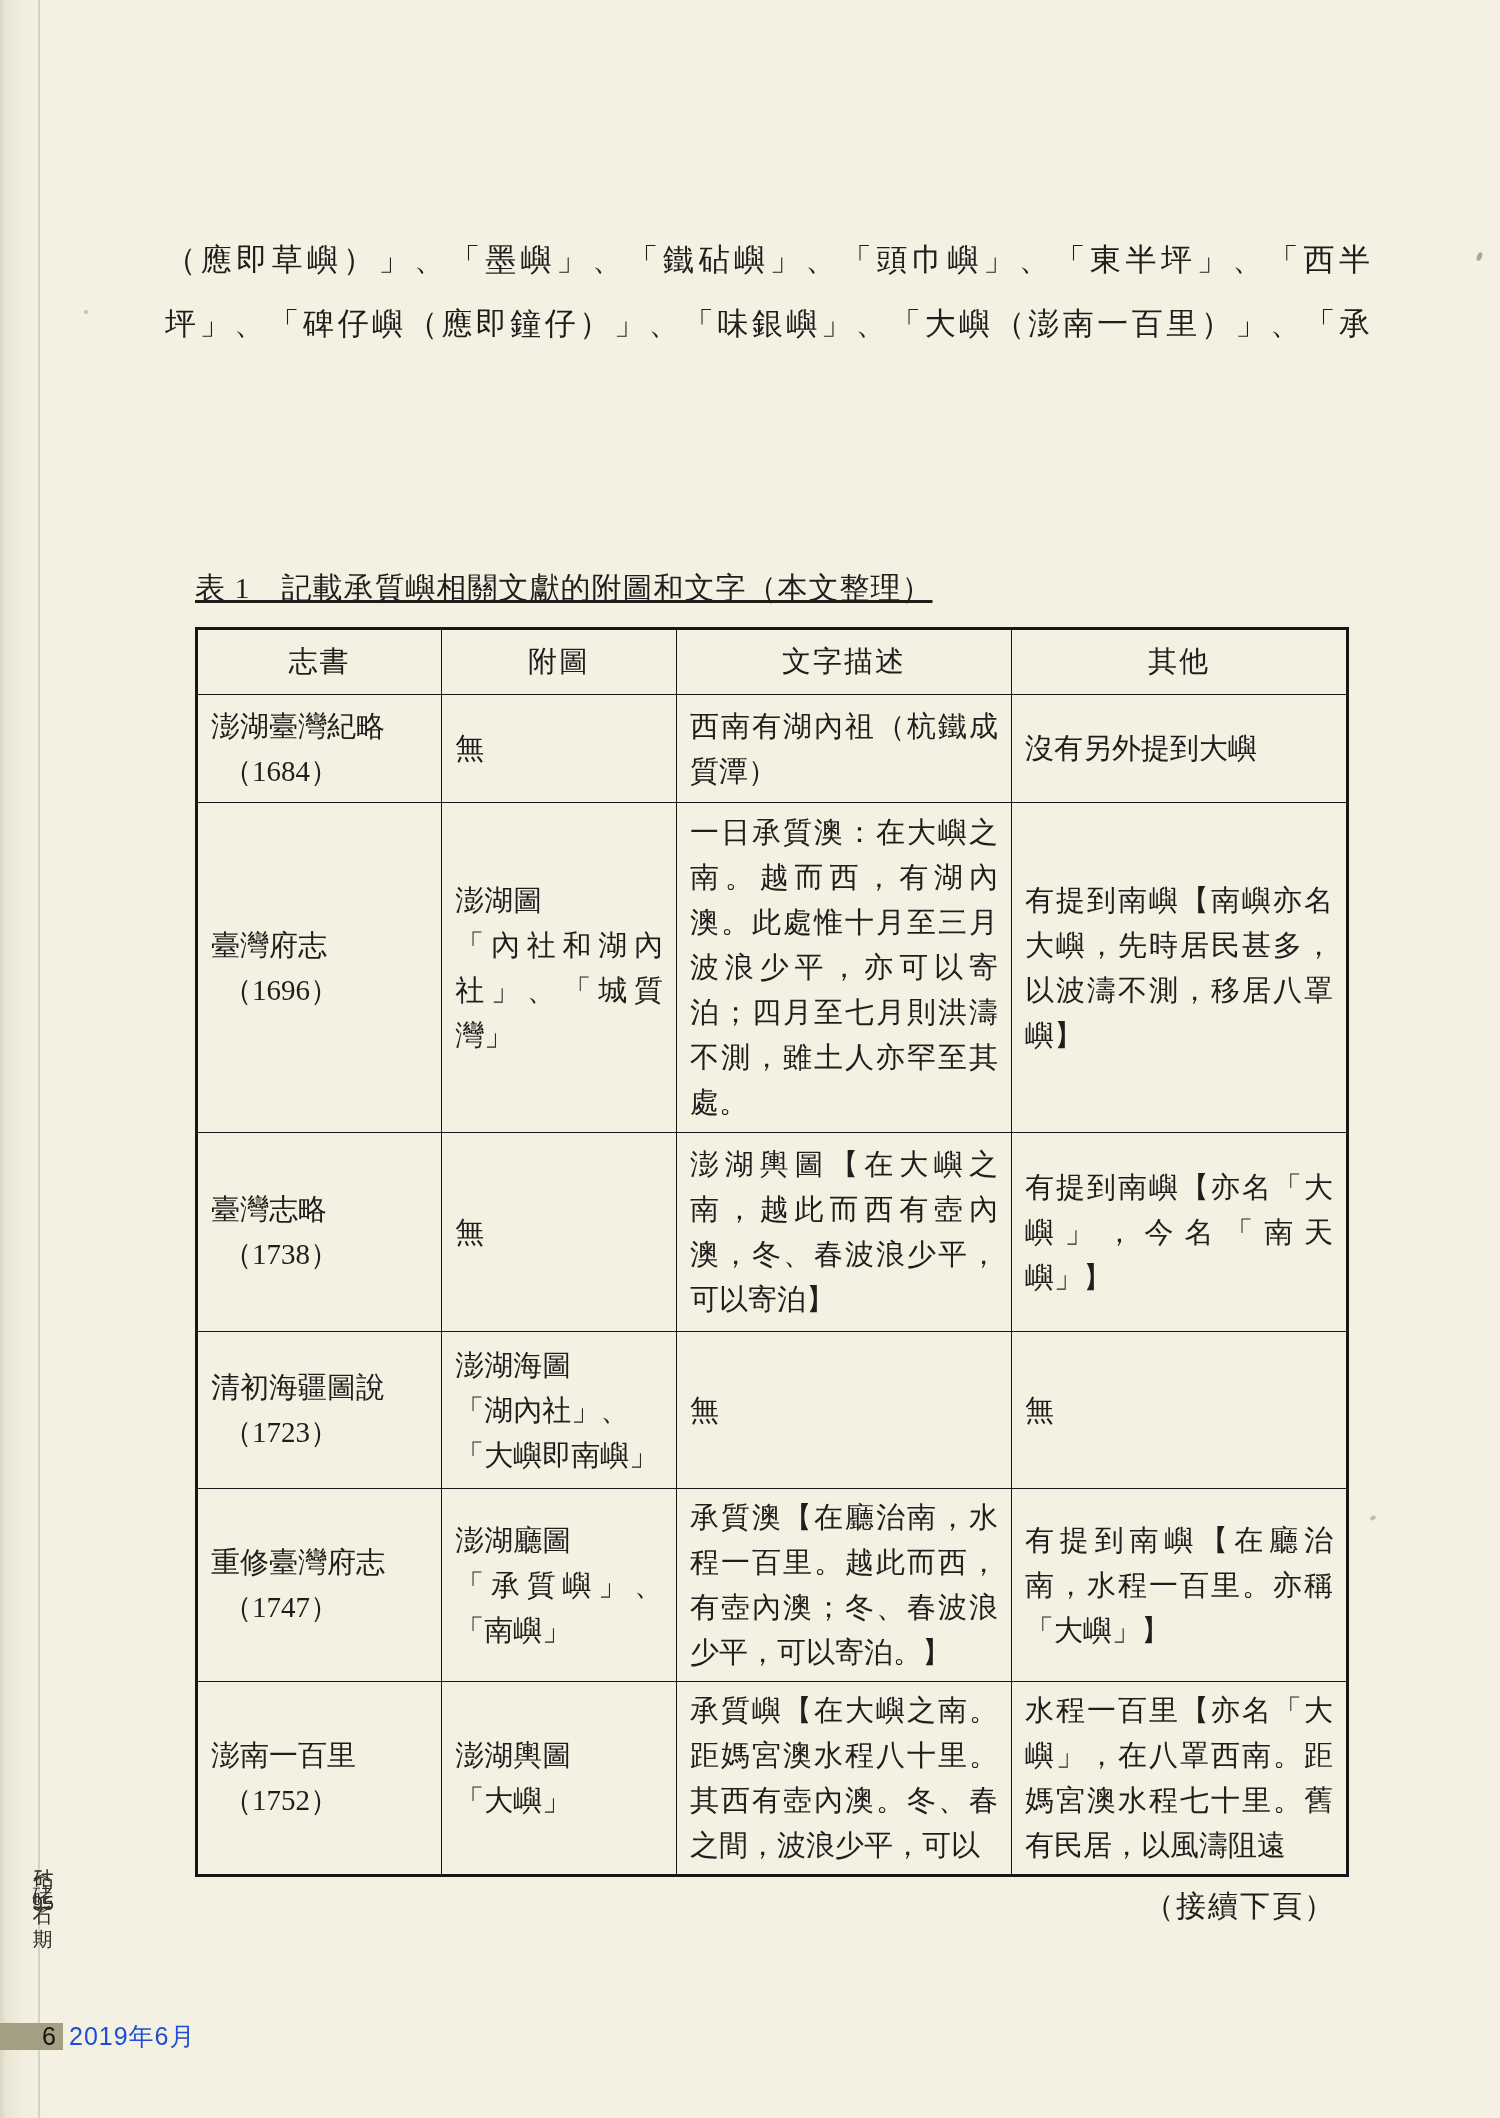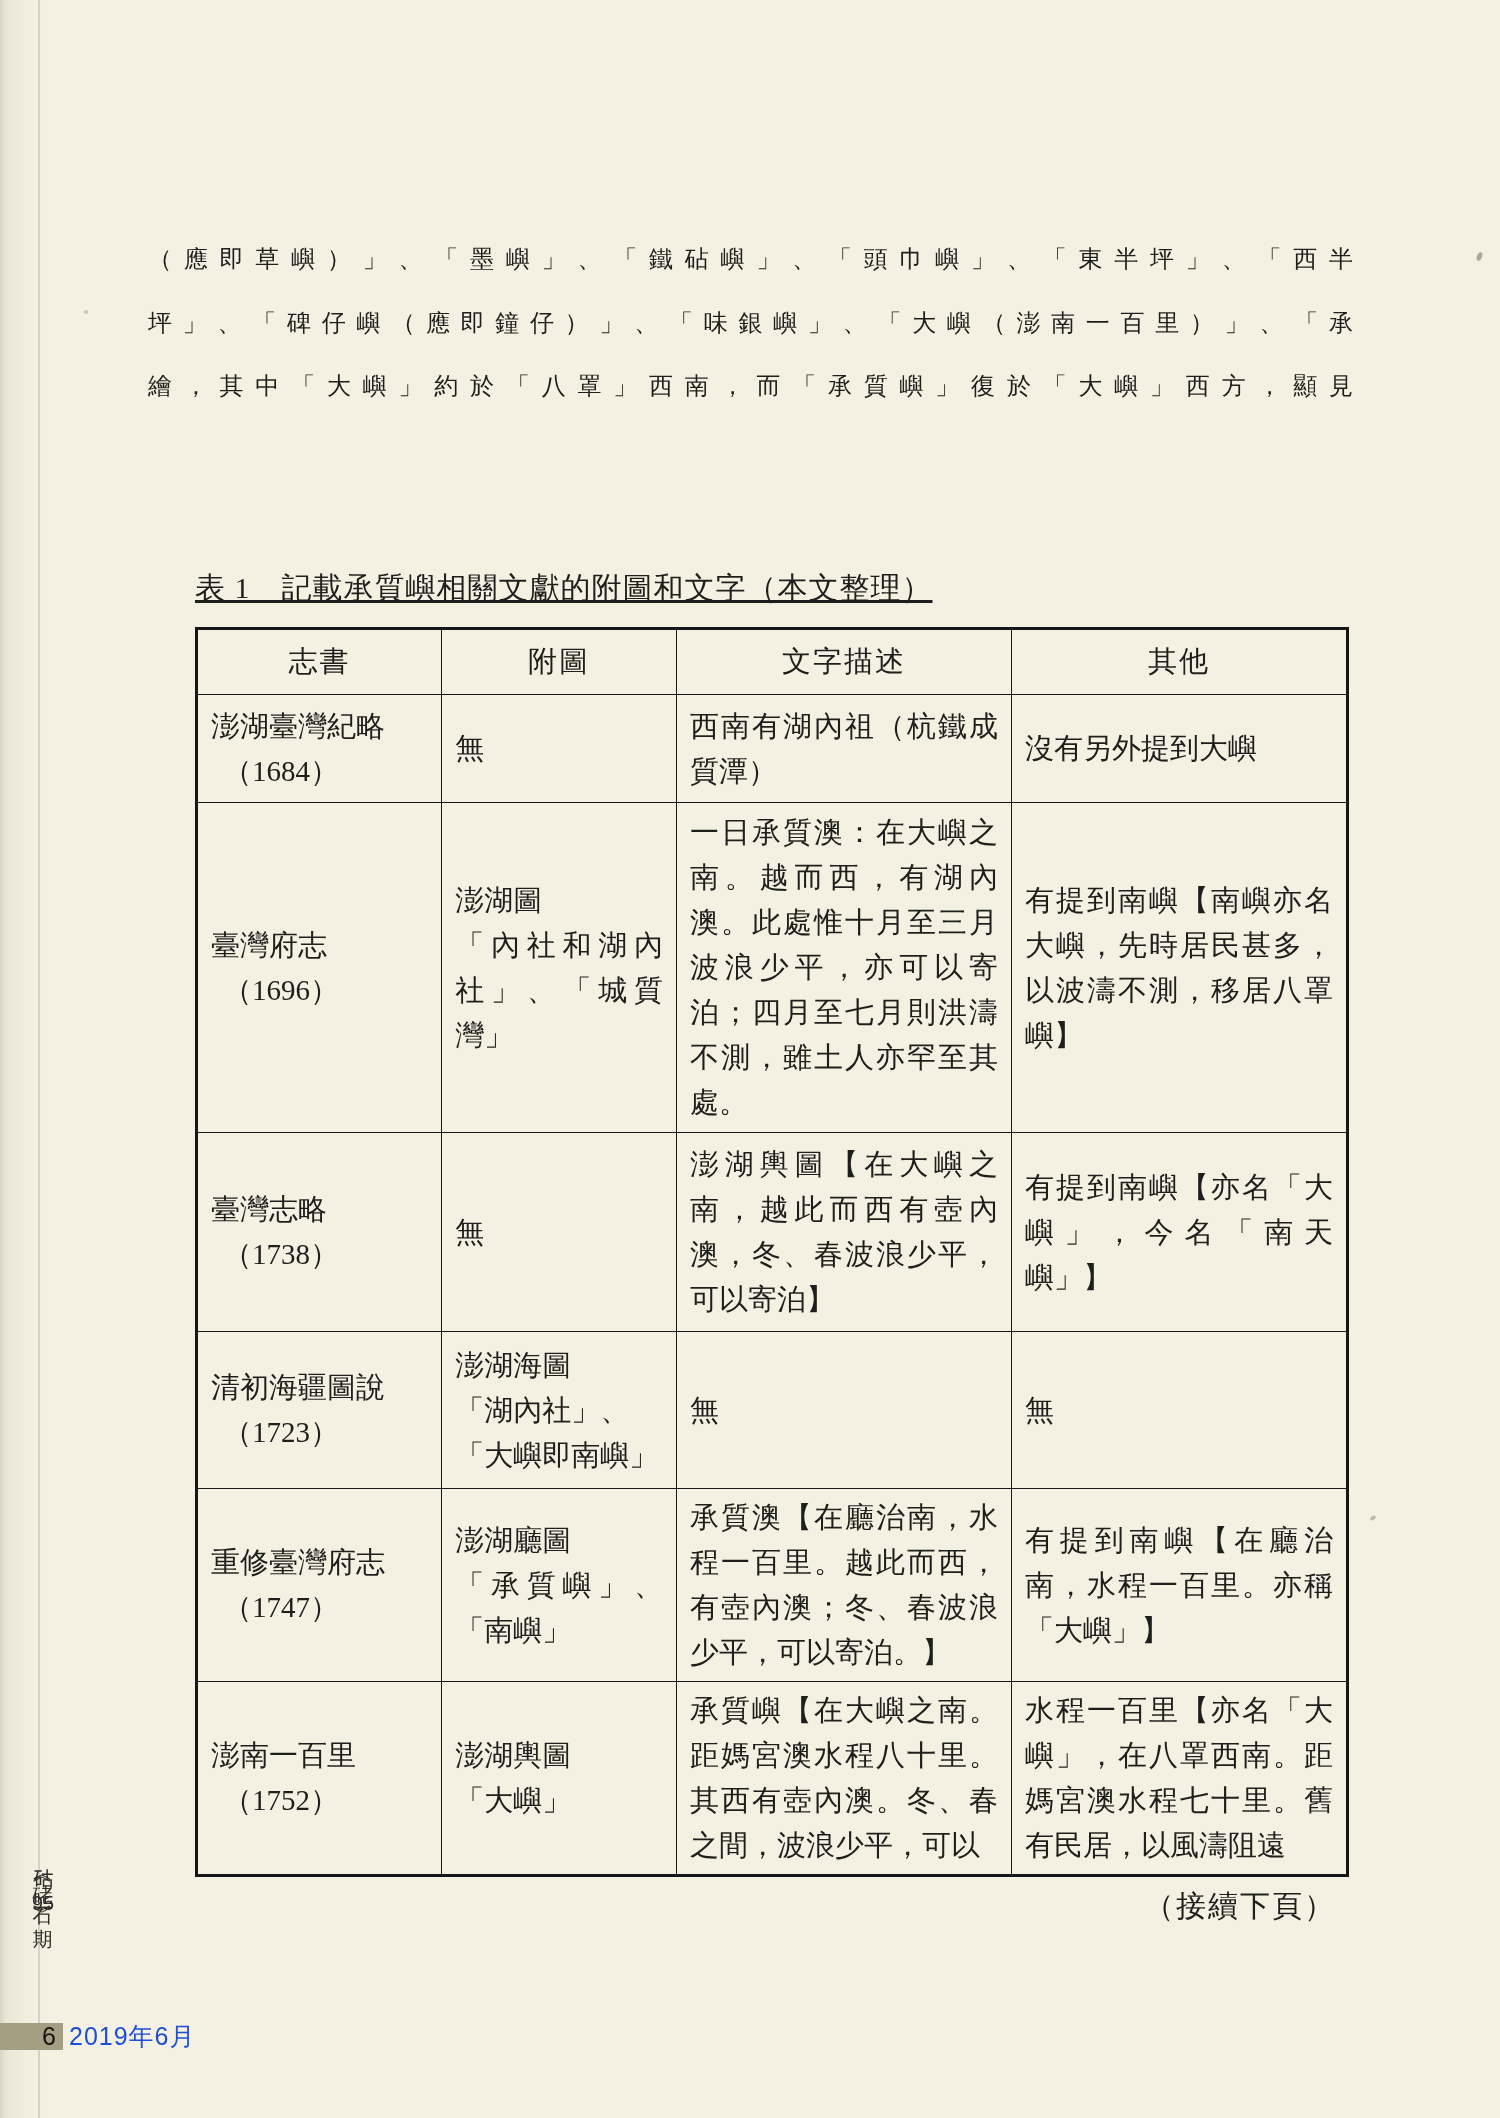--- a/index.html
+++ b/index.html
@@ -17,22 +17,22 @@
     position:absolute;left:0;top:0;bottom:0;width:46px;
     background:linear-gradient(90deg,#d9d6c5 0px,#e9e6d6 6px,#f1eedf 24px,rgba(244,241,226,0) 46px);
   }
   .scan-edge-line{
     position:absolute;left:38px;top:0;bottom:0;width:2px;
     background:rgba(120,118,104,0.25);
   }
   .speck{position:absolute;background:#6f6d62;border-radius:50%;}
   
   .intro{
-    position:absolute;left:148px;top:228px;width:1206px;
-    font-size:24px;line-height:63.5px;letter-spacing:1px;
+    position:absolute;left:165px;top:228px;width:1206px;
+    font-size:31px;line-height:63.5px;letter-spacing:1px;
     text-align:justify;
   }
   .intro-line{white-space:nowrap;}
   .intro-line.j{white-space:normal;text-align:justify;text-align-last:justify;}
   
   .table-title{
     position:absolute;left:195px;top:568px;width:1121px;
     text-align:left;font-size:30px;letter-spacing:1px;text-decoration:underline;
   }
   
@@ -95,21 +95,20 @@
 
   <div class="scan-edge"></div>
   <div class="scan-edge-line"></div>
   <div class="speck" style="left:1477px;top:252px;width:5px;height:9px;transform:rotate(20deg);opacity:.55;"></div>
   <div class="speck" style="left:1370px;top:1516px;width:6px;height:4px;transform:rotate(-30deg);opacity:.4;"></div>
   <div class="speck" style="left:84px;top:310px;width:4px;height:4px;opacity:.35;"></div>
 
   <div class="intro">
     <div class="intro-line j">（應即草嶼）」、「墨嶼」、「鐵砧嶼」、「頭巾嶼」、「東半坪」、「西半</div>
     <div class="intro-line j">坪」、「碑仔嶼（應即鐘仔）」、「味銀嶼」、「大嶼（澎南一百里）」、「承</div>
-    <div class="intro-line j">繪，其中「大嶼」約於「八罩」西南，而「承質嶼」復於「大嶼」西方，顯見</div>
   </div>
 
   <div class="table-title">表 1　記載承質嶼相關文獻的附圖和文字（本文整理）</div>
 
   <table class="doc-table">
     <colgroup>
       <col style="width:21.3%">
         <col style="width:20.4%">
         <col style="width:29.1%">
         <col style="width:29.2%">

